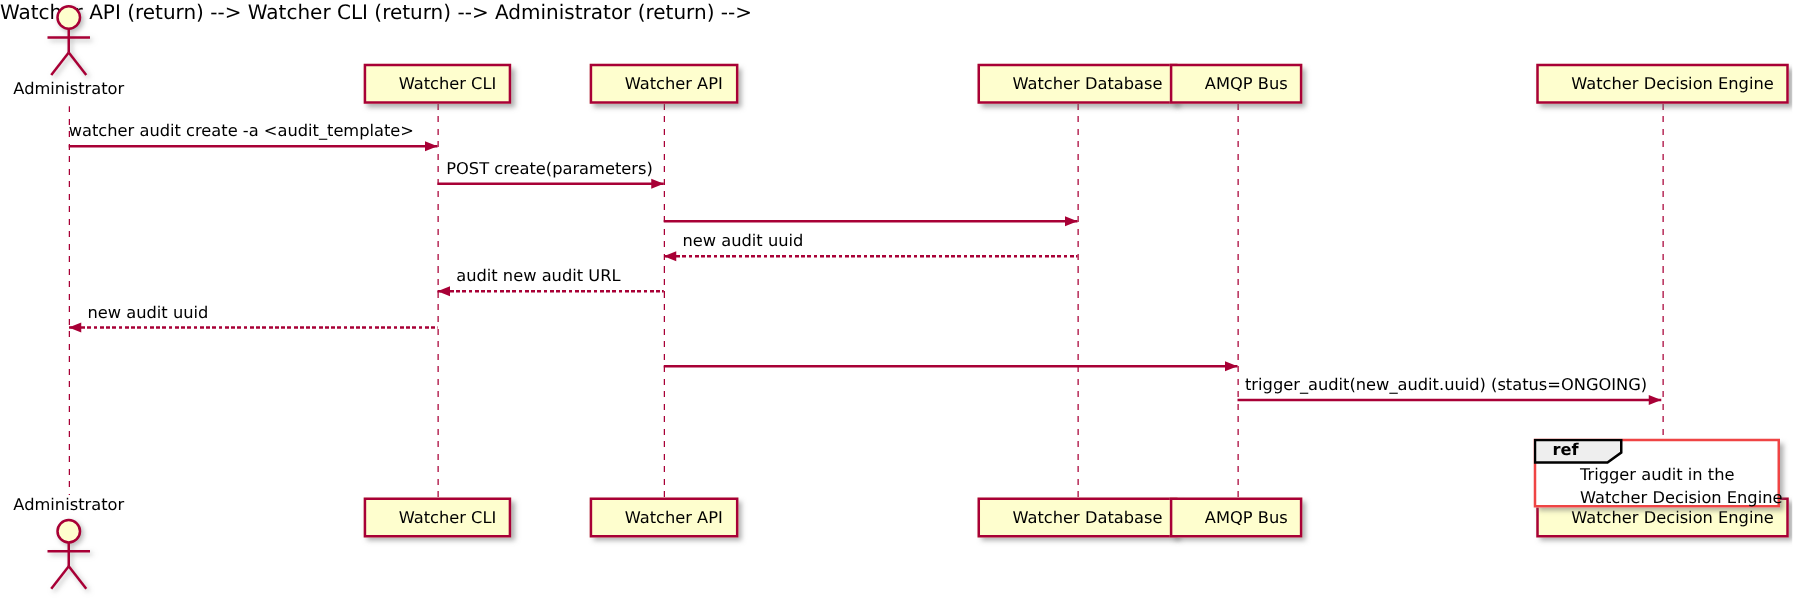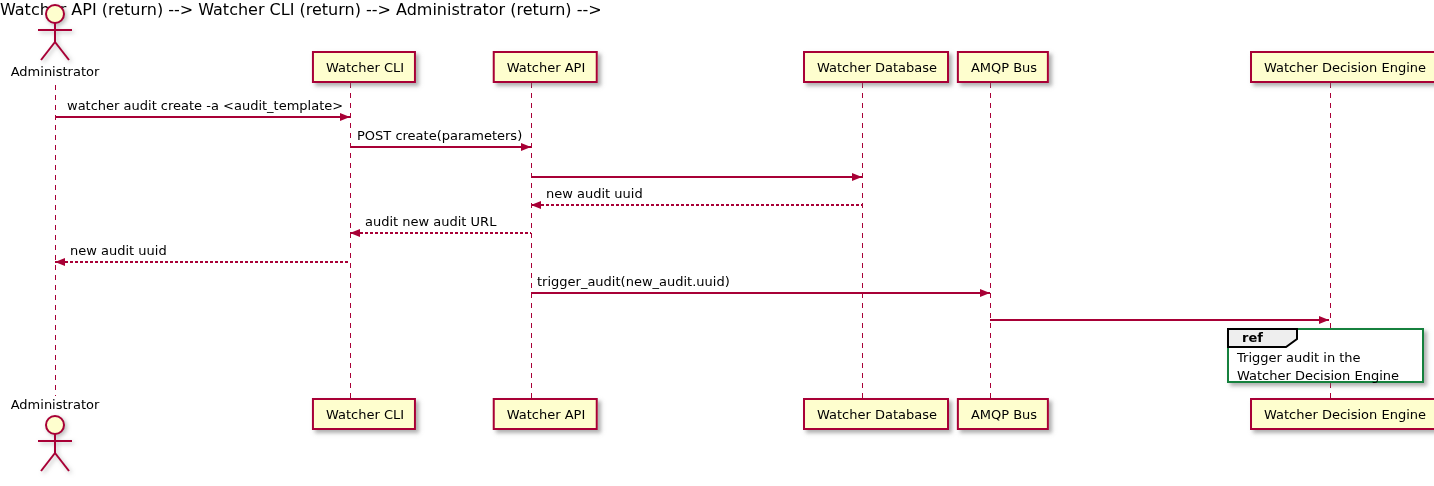--- a/index.html
+++ b/index.html
@@ -13,24 +13,23 @@
     position:relative;width:1434px;height:486px;background:#ffffff;overflow:hidden;
     font-family:"DejaVu Sans","Liberation Sans",sans-serif;color:var(--ink);
   }
   .lifeline{
     position:absolute;width:1px;
     background:repeating-linear-gradient(to bottom,var(--border) 0 5px,transparent 5px 10px);
   }
   .pbox{
     position:absolute;transform:translateX(-50%);
     background:var(--fill);border:2px solid var(--border);
-    font-size:13px;line-height:13px;padding:8px 10px 7px 12px;white-space:nowrap;
+    font-size:13px;line-height:13px;padding:8px 10px 7px 26px;white-space:nowrap;
     box-shadow:3px 3px 4px rgba(110,110,110,0.55);
     z-index:3;
-    margin-left:14px;
   }
   .msg-label{
     position:absolute;font-size:13px;line-height:16px;white-space:nowrap;z-index:2;
   }
   .msg-line{position:absolute;height:2px;z-index:1;}
   .msg-line.solid{background:var(--border);}
   .msg-line.dashed{background:repeating-linear-gradient(to right,var(--border) 0 3px,transparent 3px 5px);}
   .arrow-right{
     position:absolute;width:0;height:0;z-index:2;
     border-top:4px solid transparent;border-bottom:4px solid transparent;
@@ -39,29 +38,30 @@
   .arrow-left{
     position:absolute;width:0;height:0;z-index:2;
     border-top:4px solid transparent;border-bottom:4px solid transparent;
     border-right:10px solid var(--border);
   }
   .actor-label{
     position:absolute;width:110px;text-align:center;font-size:13px;line-height:15px;z-index:3;
   }
   .actor-figure{position:absolute;z-index:3;filter:drop-shadow(2.5px 2.5px 2px rgba(120,120,120,0.5));}
   .ref-box{
-    position:absolute;background:#ffffff;border:2px solid #15803d;z-index:5;
+    position:absolute;background:#ffffff;border:2px solid #ef4444;z-index:5;
     box-shadow:3px 3px 4px rgba(110,110,110,0.55);
+    margin-top:23px;
   }
   .ref-tab-svg{position:absolute;left:-2px;top:-2px;}
   .ref-kw{
     position:absolute;left:13px;top:0px;font-size:13px;font-weight:bold;line-height:16px;z-index:6;
   }
   .ref-text{
-    position:absolute;left:8px;top:19px;font-size:13px;line-height:18px;white-space:nowrap;
+    position:absolute;left:35px;top:19px;font-size:13px;line-height:18px;white-space:nowrap;
   }
 </style>
 </head>
 <body>
 
 <div id="canvas">
 
   
   <div class="lifeline" style="left:55px;top:85px;height:311px"></div>
   <div class="lifeline" style="left:350px;top:83px;height:315px"></div>
@@ -98,21 +98,21 @@
   <div class="pbox" style="left:1330px;top:51px">Watcher Decision Engine</div>
 
   
   <div class="pbox" style="left:350px;top:398px">Watcher CLI</div>
   <div class="pbox" style="left:531px;top:398px">Watcher API</div>
   <div class="pbox" style="left:862px;top:398px">Watcher Database</div>
   <div class="pbox" style="left:989px;top:398px">AMQP Bus</div>
   <div class="pbox" style="left:1330px;top:398px">Watcher Decision Engine</div>
 
   
-  <div class="msg-label" style="left:67px;top:98px">watcher audit create -a &lt;audit_template&gt;</div>
+  <div class="msg-label" style="left:55px;top:98px">watcher audit create -a &lt;audit_template&gt;</div>
   <div class="msg-line solid" style="left:55px;top:116px;width:295px"></div>
   <div class="arrow-right" style="left:340px;top:113px"></div>
 
   
   <div class="msg-label" style="left:357px;top:128px">POST create(parameters)</div>
   <div class="msg-line solid" style="left:350px;top:146px;width:181px"></div>
   <div class="arrow-right" style="left:521px;top:143px"></div>
 
   
   <div class="msg-line solid" style="left:531px;top:176px;width:331px"></div>
@@ -127,25 +127,25 @@
   <div class="msg-label" style="left:365px;top:214px">audit new audit URL</div>
   <div class="msg-line dashed" style="left:350px;top:232px;width:181px"></div>
   <div class="arrow-left" style="left:350px;top:229px"></div>
 
    Administrator (return) --&gt;
   <div class="msg-label" style="left:70px;top:243px">new audit uuid</div>
   <div class="msg-line dashed" style="left:55px;top:261px;width:295px"></div>
   <div class="arrow-left" style="left:55px;top:258px"></div>
 
   
-  <div class="msg-label" style="left:537px;top:274px">trigger_audit(new_audit.uuid)</div>
   <div class="msg-line solid" style="left:531px;top:292px;width:459px"></div>
   <div class="arrow-right" style="left:980px;top:289px"></div>
 
   
+  <div class="msg-label" style="left:996px;top:301px">trigger_audit(new_audit.uuid) (status=ONGOING)</div>
   <div class="msg-line solid" style="left:990px;top:319px;width:339px"></div>
   <div class="arrow-right" style="left:1319px;top:316px"></div>
 
   
   <div class="ref-box" style="left:1227px;top:328px;width:193px;height:51px">
     <svg class="ref-tab-svg" width="74" height="22" viewBox="0 0 74 22">
       <polygon points="1,1 70,1 70,11 59,19 1,19" fill="#EEEEEE" stroke="#000000" stroke-width="2"></polygon>
     </svg>
     <span class="ref-kw">ref</span>
     <div class="ref-text">

